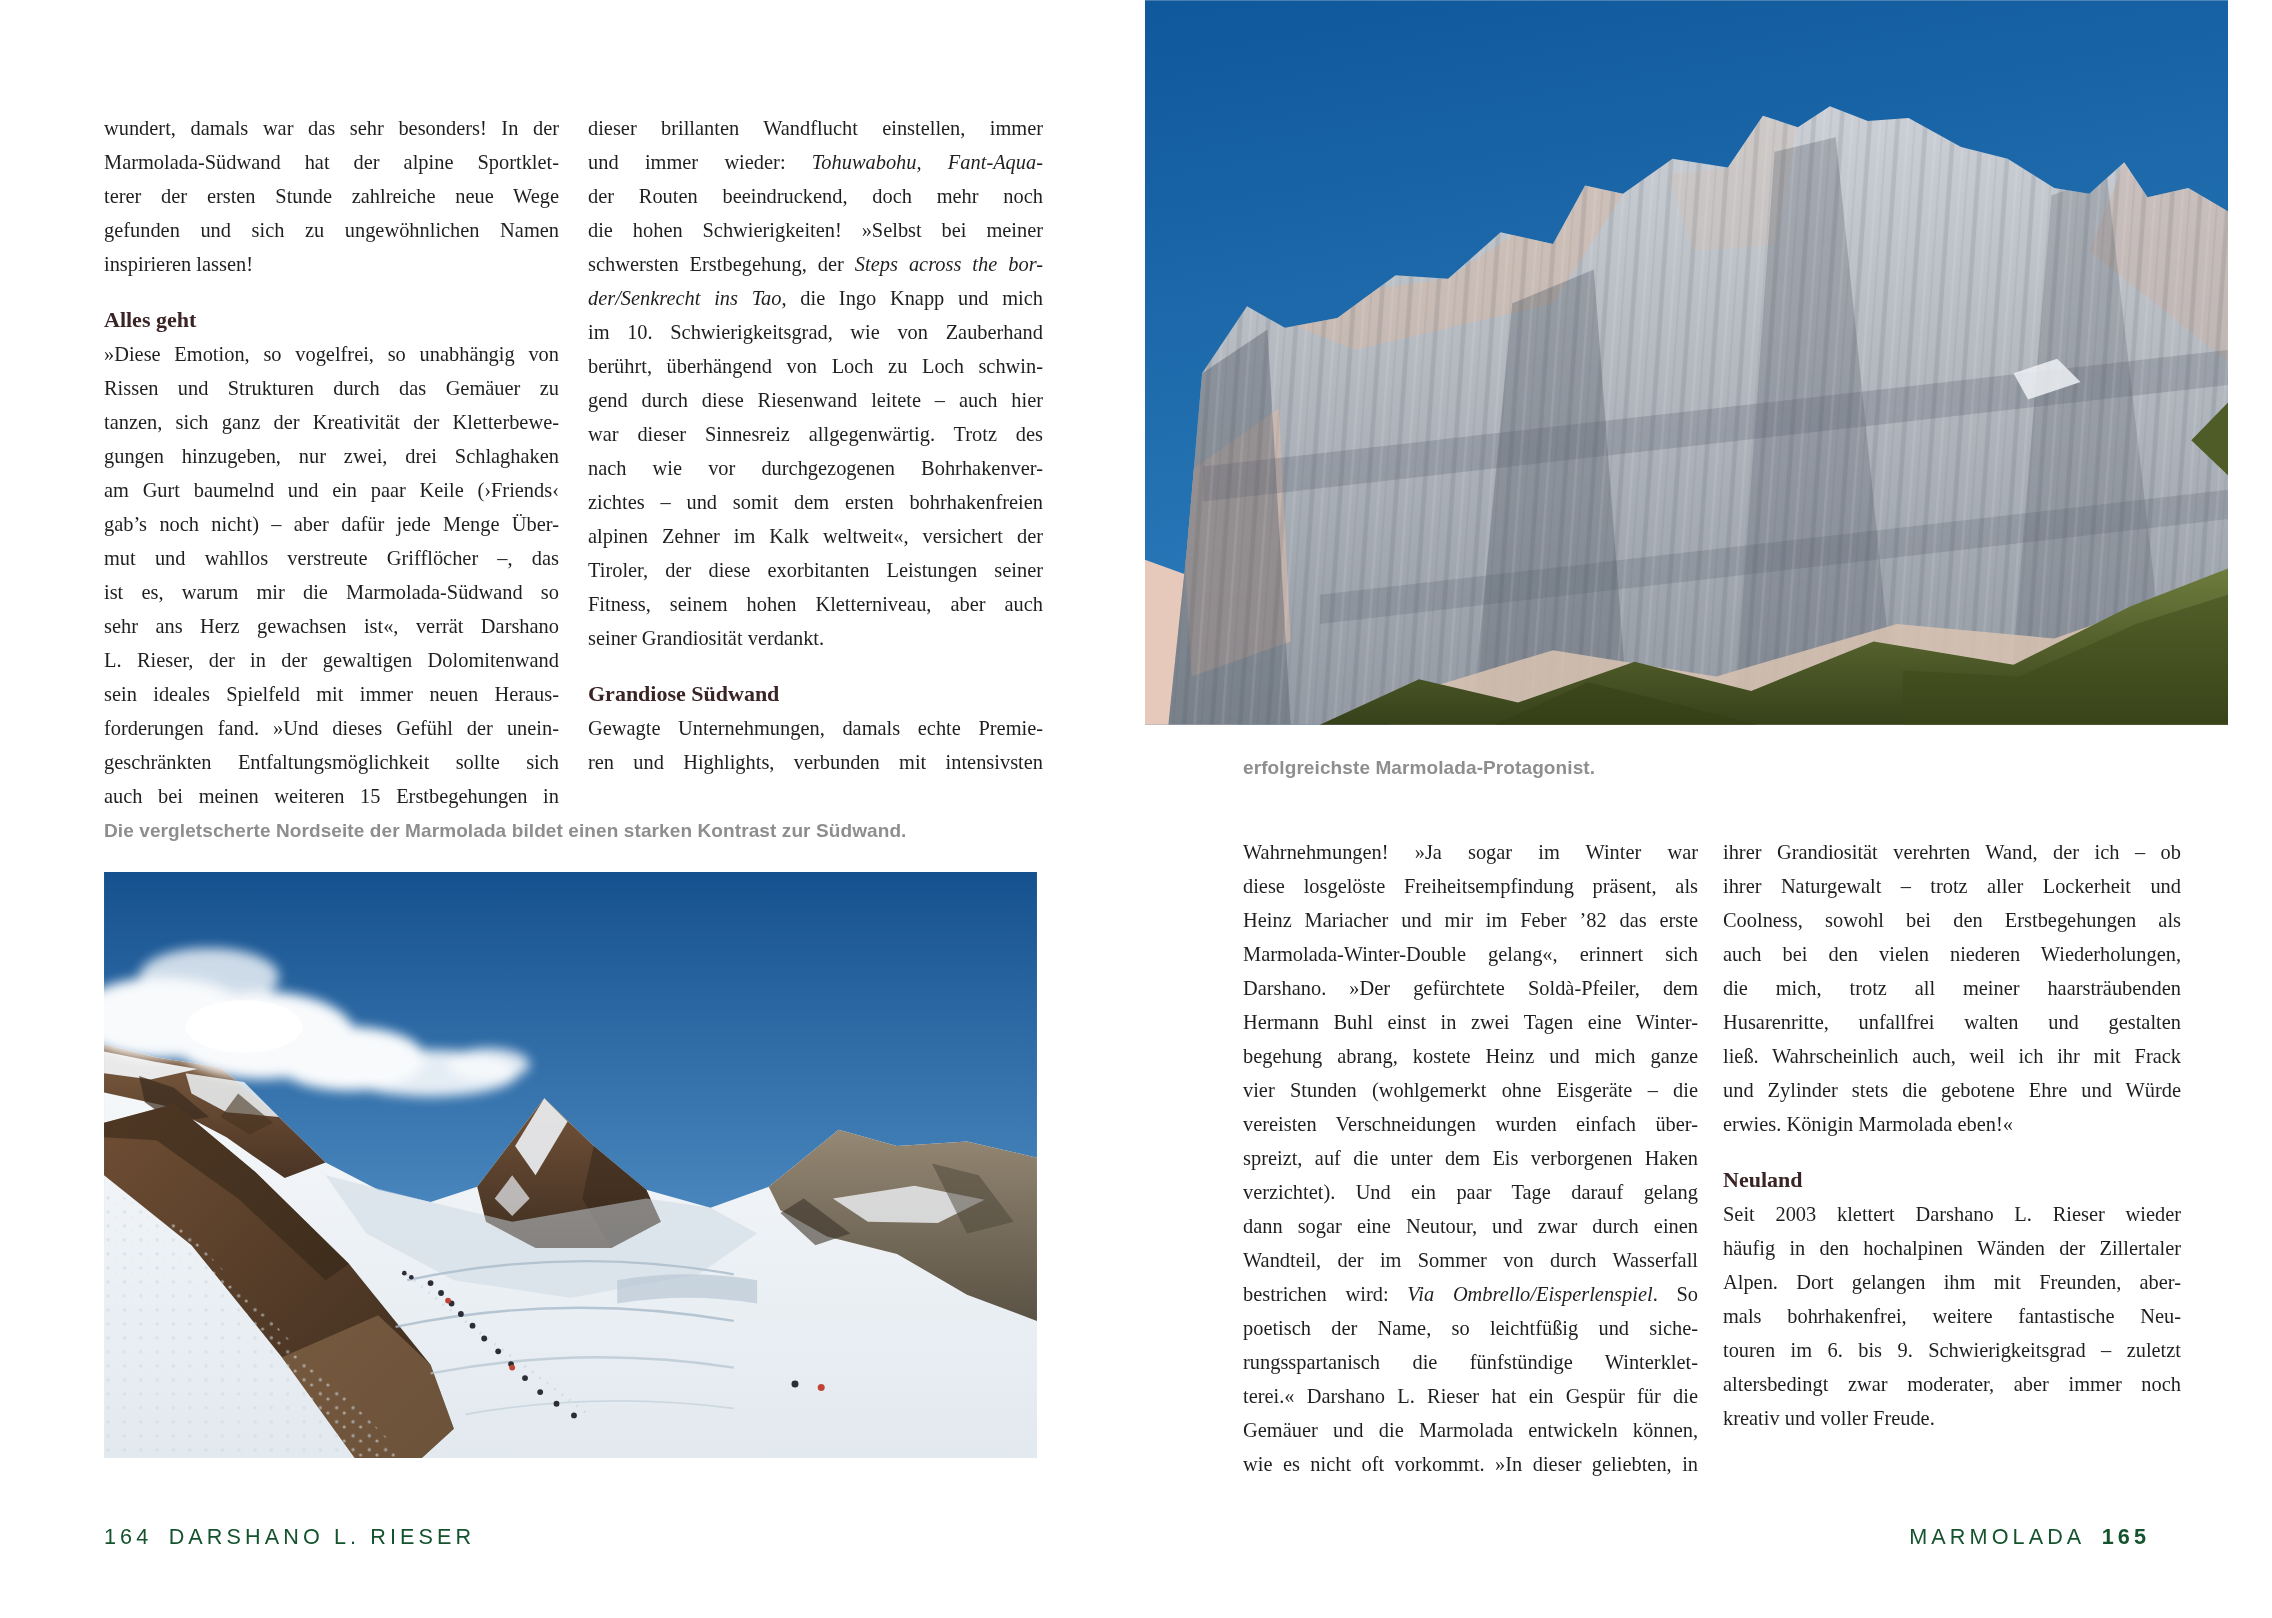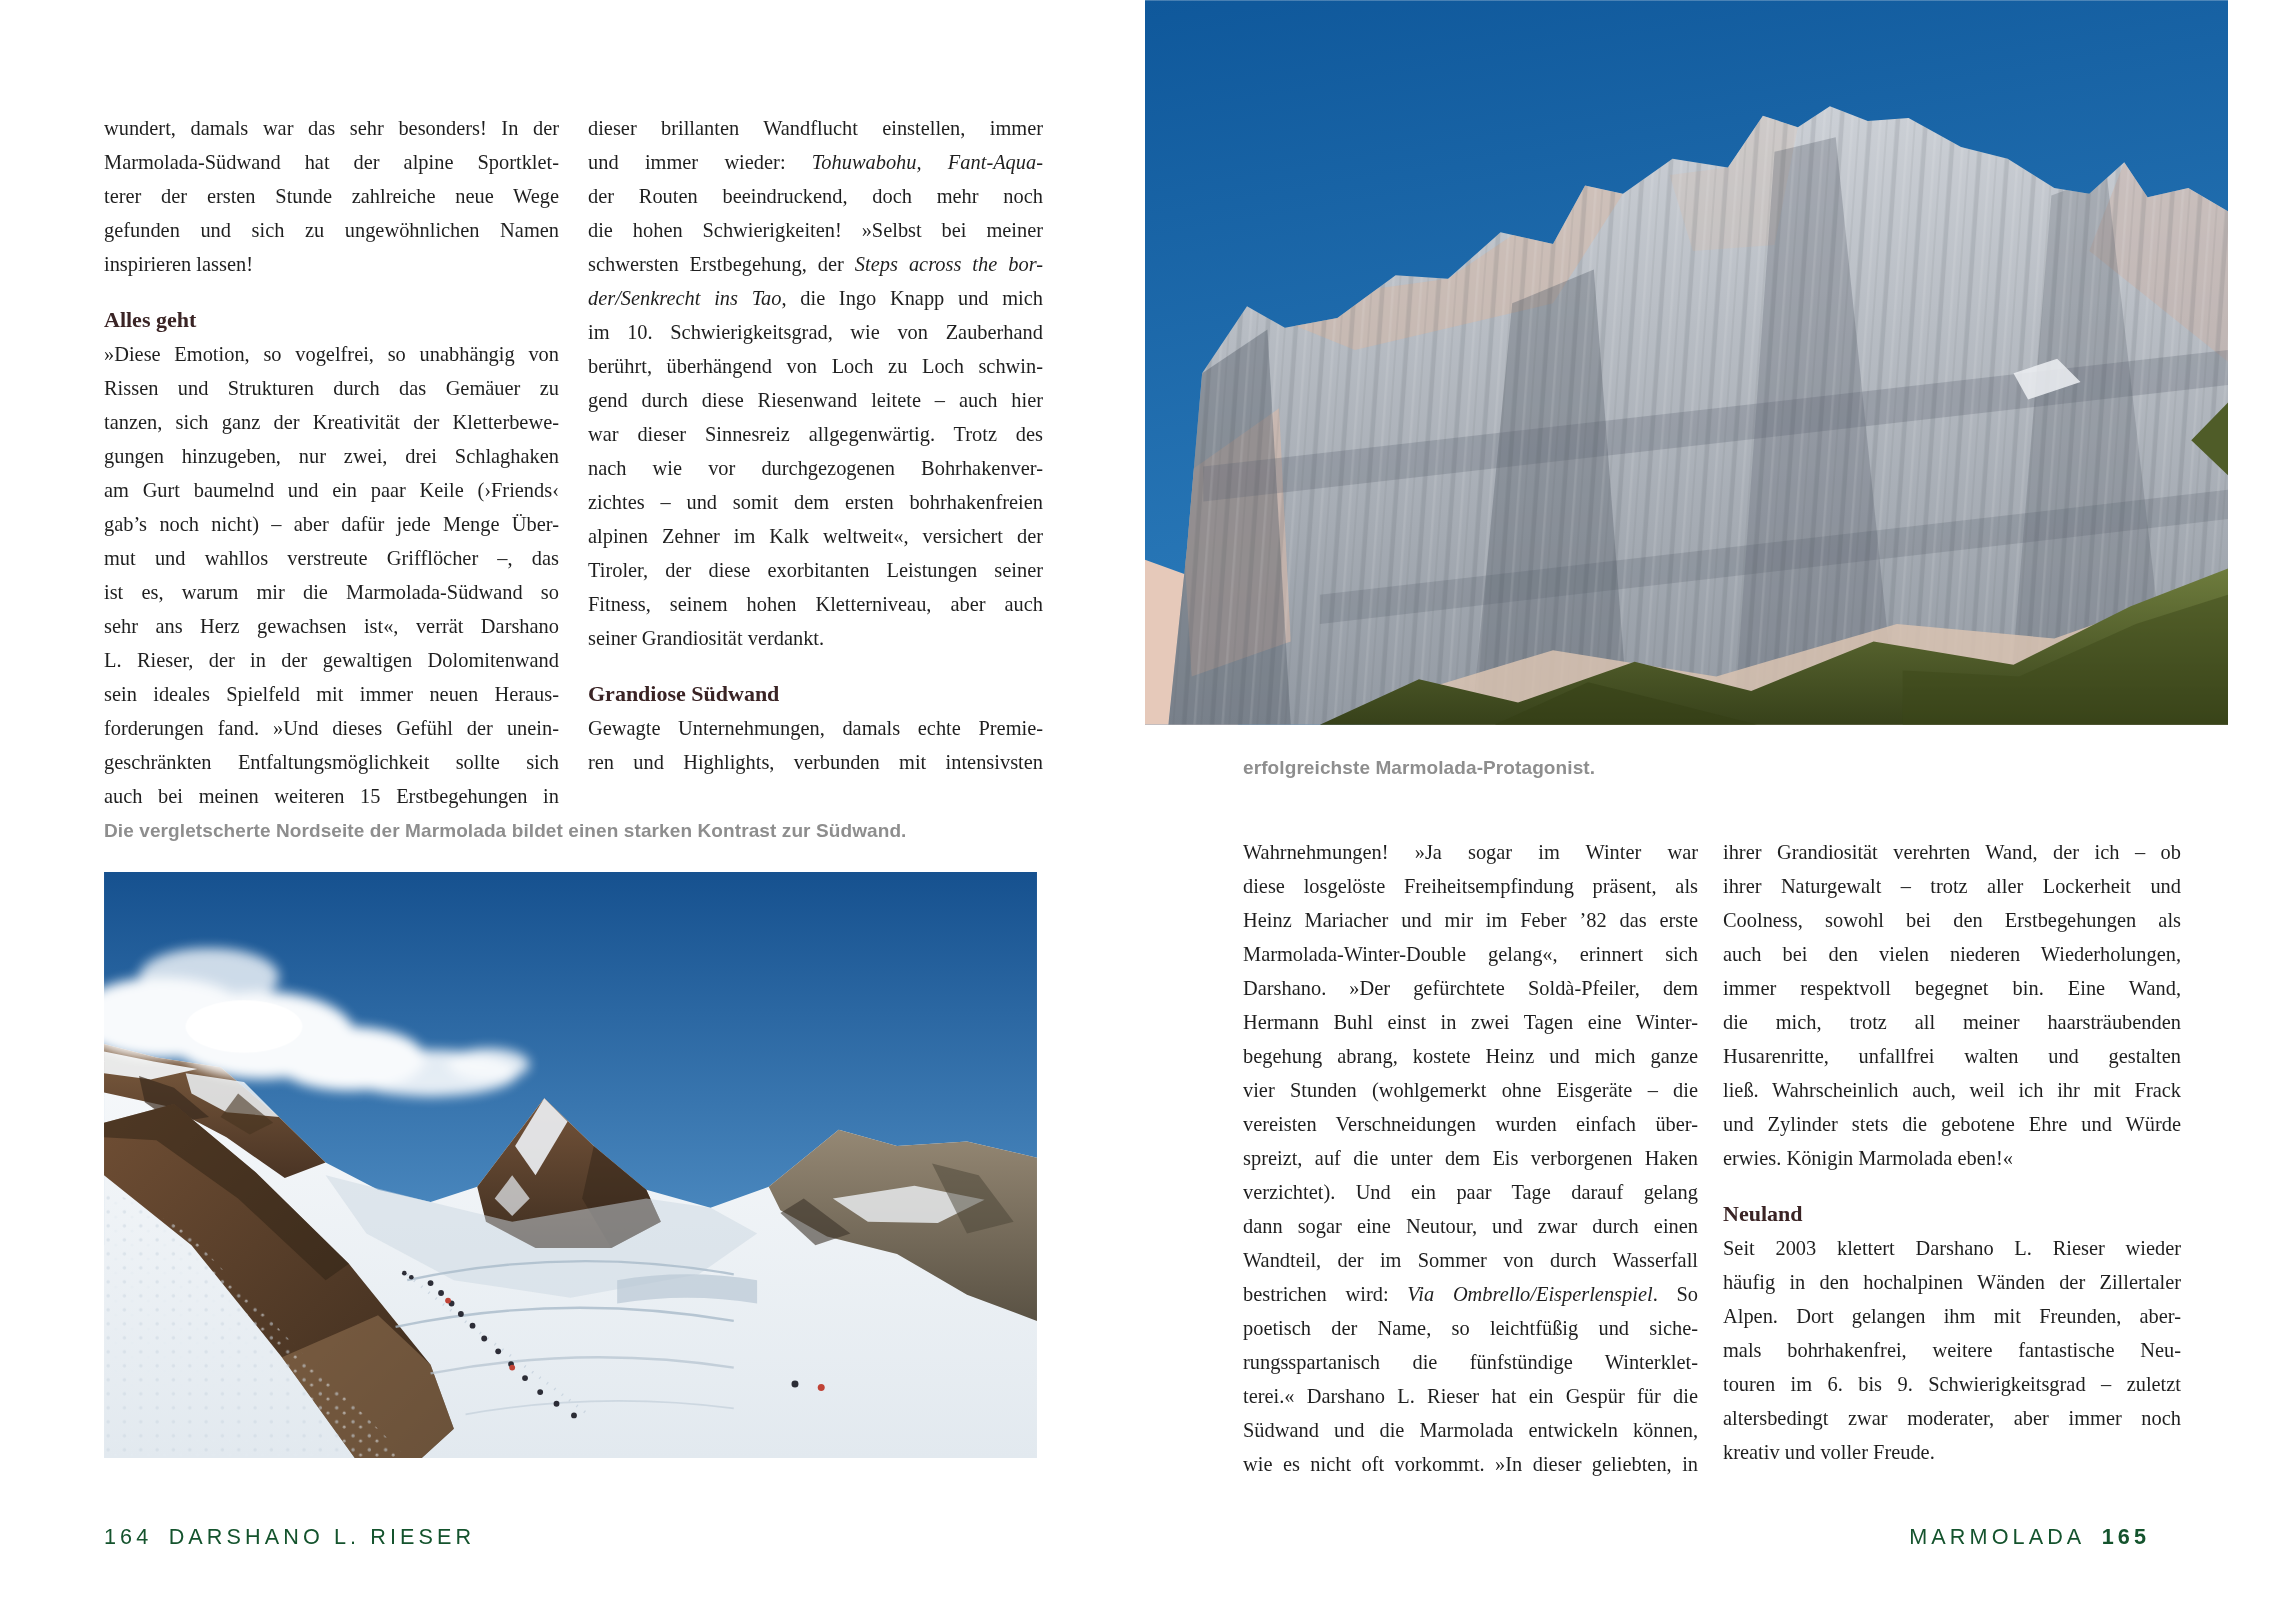--- a/index.html
+++ b/index.html
@@ -270,29 +270,28 @@
         <div class="line"><span>vier Stunden (wohlgemerkt ohne Eisgeräte – die</span></div>
         <div class="line"><span>vereisten Verschneidungen wurden einfach über-</span></div>
         <div class="line"><span>spreizt, auf die unter dem Eis verborgenen Haken</span></div>
         <div class="line"><span>verzichtet). Und ein paar Tage darauf gelang</span></div>
         <div class="line"><span>dann sogar eine Neutour, und zwar durch einen</span></div>
         <div class="line"><span>Wandteil, der im Sommer von durch Wasserfall</span></div>
         <div class="line"><span>bestrichen wird: </span><span class="it">Via Ombrello/Eisperlenspiel</span><span>. So</span></div>
         <div class="line"><span>poetisch der Name, so leichtfüßig und siche-</span></div>
         <div class="line"><span>rungsspartanisch die fünfstündige Winterklet-</span></div>
         <div class="line"><span>terei.« Darshano L. Rieser hat ein Gespür für die</span></div>
-        <div class="line"><span>Südwand und die Marmolada entwickeln können,</span></div>
+        <div class="line"><span>Gemäuer und die Marmolada entwickeln können,</span></div>
         <div class="line"><span>wie es nicht oft vorkommt. »In dieser geliebten, in</span></div>
       </div>
     <div class="col" style="left:587px;top:835px;width:458px;">
         <div class="line"><span>ihrer Grandiosität verehrten Wand, der ich – ob</span></div>
         <div class="line"><span>ihrer Naturgewalt – trotz aller Lockerheit und</span></div>
         <div class="line"><span>Coolness, sowohl bei den Erstbegehungen als</span></div>
         <div class="line"><span>auch bei den vielen niederen Wiederholungen,</span></div>
-        <div class="line"><span>immer respektvoll begegnet bin. Eine Wand,</span></div>
         <div class="line"><span>die mich, trotz all meiner haarsträubenden</span></div>
         <div class="line"><span>Husarenritte, unfallfrei walten und gestalten</span></div>
         <div class="line"><span>ließ. Wahrscheinlich auch, weil ich ihr mit Frack</span></div>
         <div class="line"><span>und Zylinder stets die gebotene Ehre und Würde</span></div>
         <div class="line last"><span>erwies. Königin Marmolada eben!«</span></div>
         <div class="heading">Neuland</div>
         <div class="line"><span>Seit 2003 klettert Darshano L. Rieser wieder</span></div>
         <div class="line"><span>häufig in den hochalpinen Wänden der Zillertaler</span></div>
         <div class="line"><span>Alpen. Dort gelangen ihm mit Freunden, aber-</span></div>
         <div class="line"><span>mals bohrhakenfrei, weitere fantastische Neu-</span></div>

